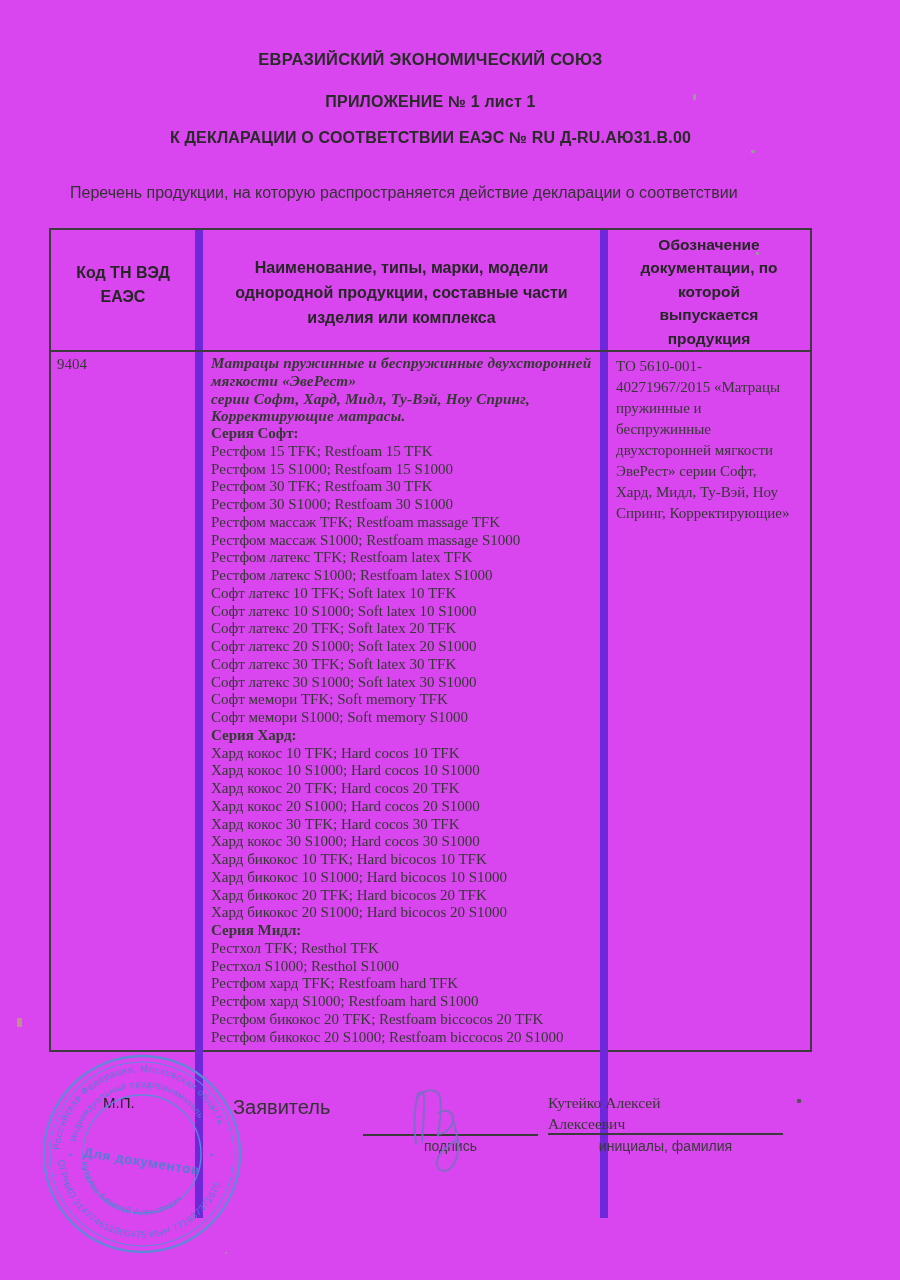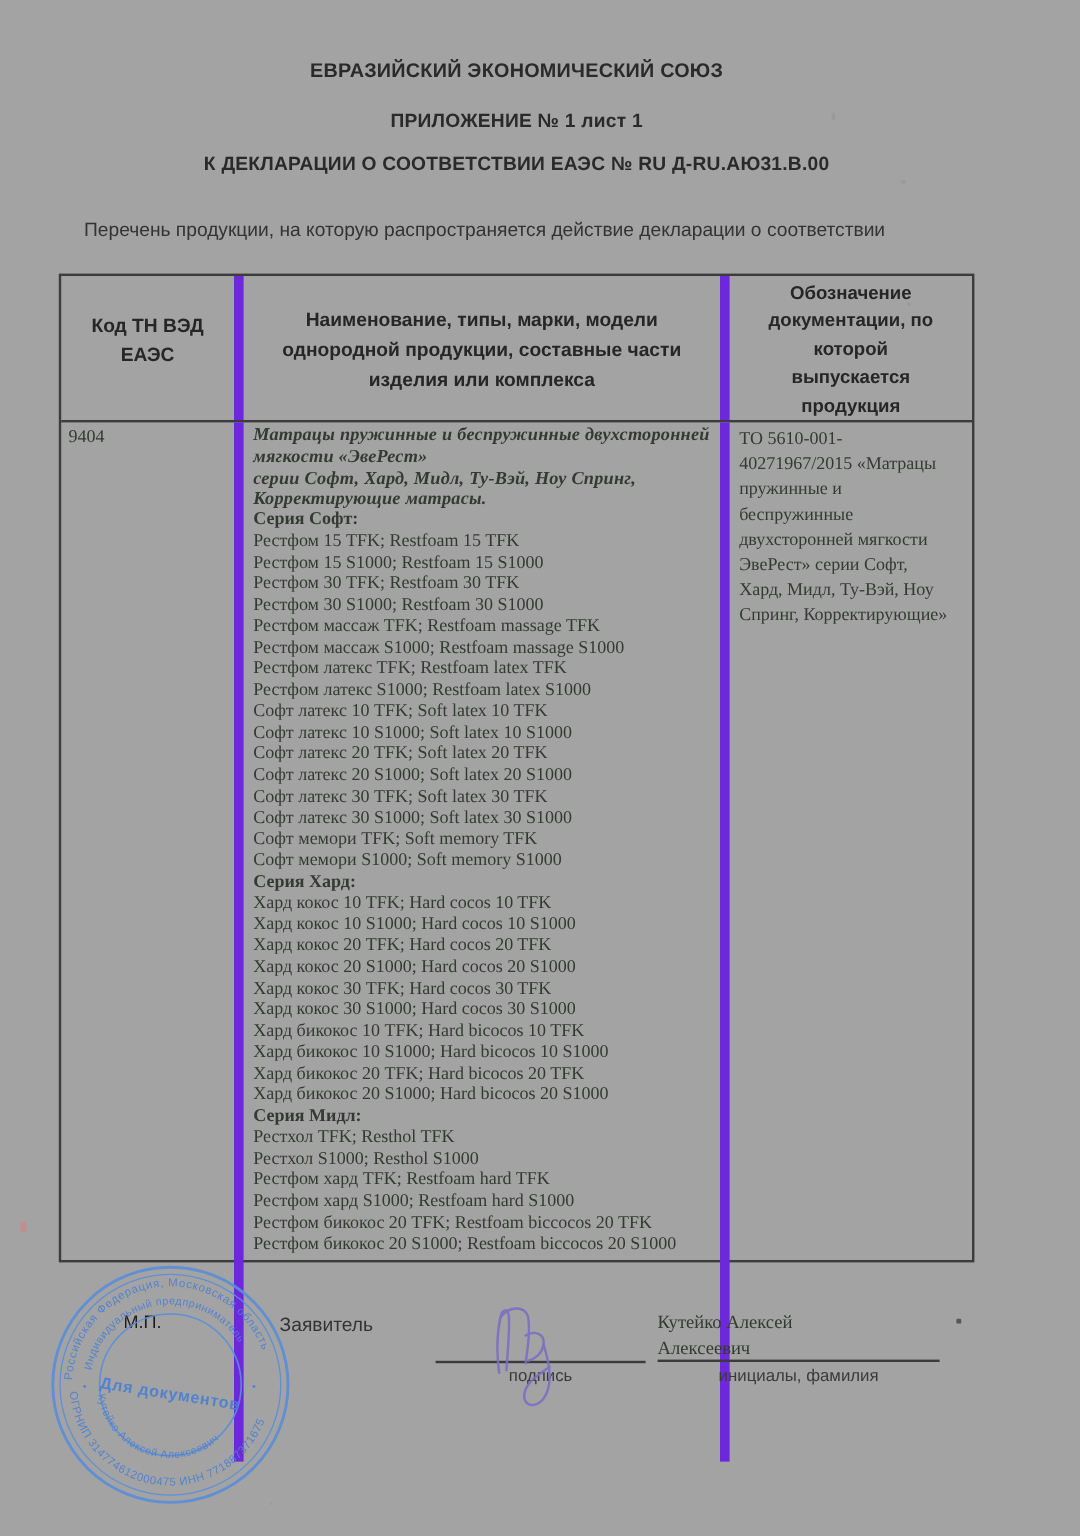--- a/index.html
+++ b/index.html
@@ -1,17 +1,17 @@
 <!DOCTYPE html>
 <html><head>
 <meta charset="utf-8">
 <style>
   html,body{margin:0;padding:0;}
   body{width:900px;height:1280px;background:#fbfbfa;font-family:"Liberation Sans",sans-serif;}
-  .doc{position:relative;width:900px;height:1280px;background:#a3a3a3;overflow:hidden;color:#262626;}
+  .doc{position:relative;width:900px;height:1280px;background:#d946ef;overflow:hidden;color:#262626;}
 
   
   .hline{position:absolute;left:49px;width:763px;text-align:center;font-weight:bold;color:#2a2a2a;letter-spacing:.2px;}
   .h1{top:50px;font-size:16.5px;}
   .h2{top:93px;font-size:16px;}
   .h3{top:129px;font-size:16px;}
   .intro{position:absolute;left:70px;top:184px;font-size:16px;color:#333;}
 
   
   .tbl{position:absolute;left:49px;top:228px;width:763px;height:824px;border:2px solid #3c3c3c;box-sizing:border-box;background:transparent;}
@@ -26,21 +26,21 @@
   .th3{padding-top:3px;font-size:15.5px;line-height:23.4px;}
   .td1{padding:4px 0 0 6px;font-family:"Liberation Serif",serif;font-size:15px;color:#343a33;}
   .td2{padding:2px 0 0 8px;}
   .td3{padding:4px 4px 0 8px;font-family:"Liberation Serif",serif;font-size:15px;line-height:21px;color:#343a33;white-space:pre-line;}
   .pline{font-family:"Liberation Serif",serif;font-size:15px;line-height:17.75px;color:#343a33;white-space:nowrap;}
   .pline.bold-italic{font-weight:bold;font-style:italic;font-size:15.2px;letter-spacing:.2px;}
   .pline.bold{font-weight:bold;}
 
   
   .mp{position:absolute;left:103px;top:1094px;font-size:15px;color:#1d1d1d;}
-  .applicant{position:absolute;left:233px;top:1096px;font-size:16px;color:#333;}
+  .applicant{position:absolute;left:233px;top:1096px;font-size:20px;color:#333;}
   .sigline{position:absolute;left:363px;top:1134px;width:175px;border-top:2px solid #3b3b3b;}
   .sigcap{position:absolute;left:363px;top:1138px;width:175px;text-align:center;font-size:14px;color:#3a3a3a;}
   .nameblk{position:absolute;left:548px;top:1093px;width:235px;text-align:left;font-family:"Liberation Serif",serif;font-size:15.5px;line-height:20.5px;color:#333a33;white-space:pre-line;}
   .nameline{position:absolute;left:548px;top:1133px;width:235px;border-top:2px solid #3b3b3b;}
   .namecap{position:absolute;left:548px;top:1138px;width:235px;text-align:center;font-size:14px;color:#3a3a3a;}
   .stamp{position:absolute;left:36px;top:1048px;opacity:.92;}
   .sig{position:absolute;left:402px;top:1086px;}
 
   
   .spk{position:absolute;background:#9a9a9a;border-radius:1px;}

